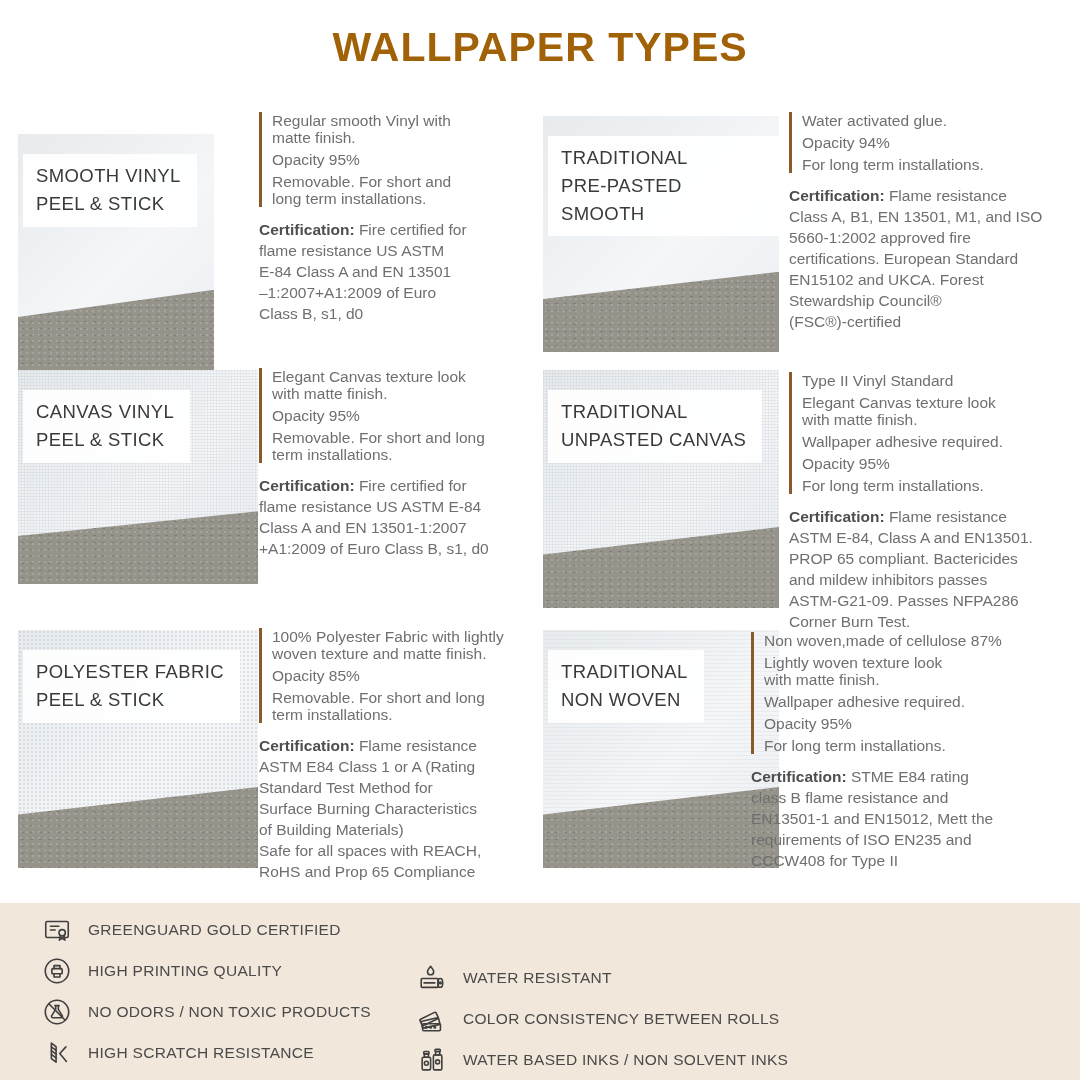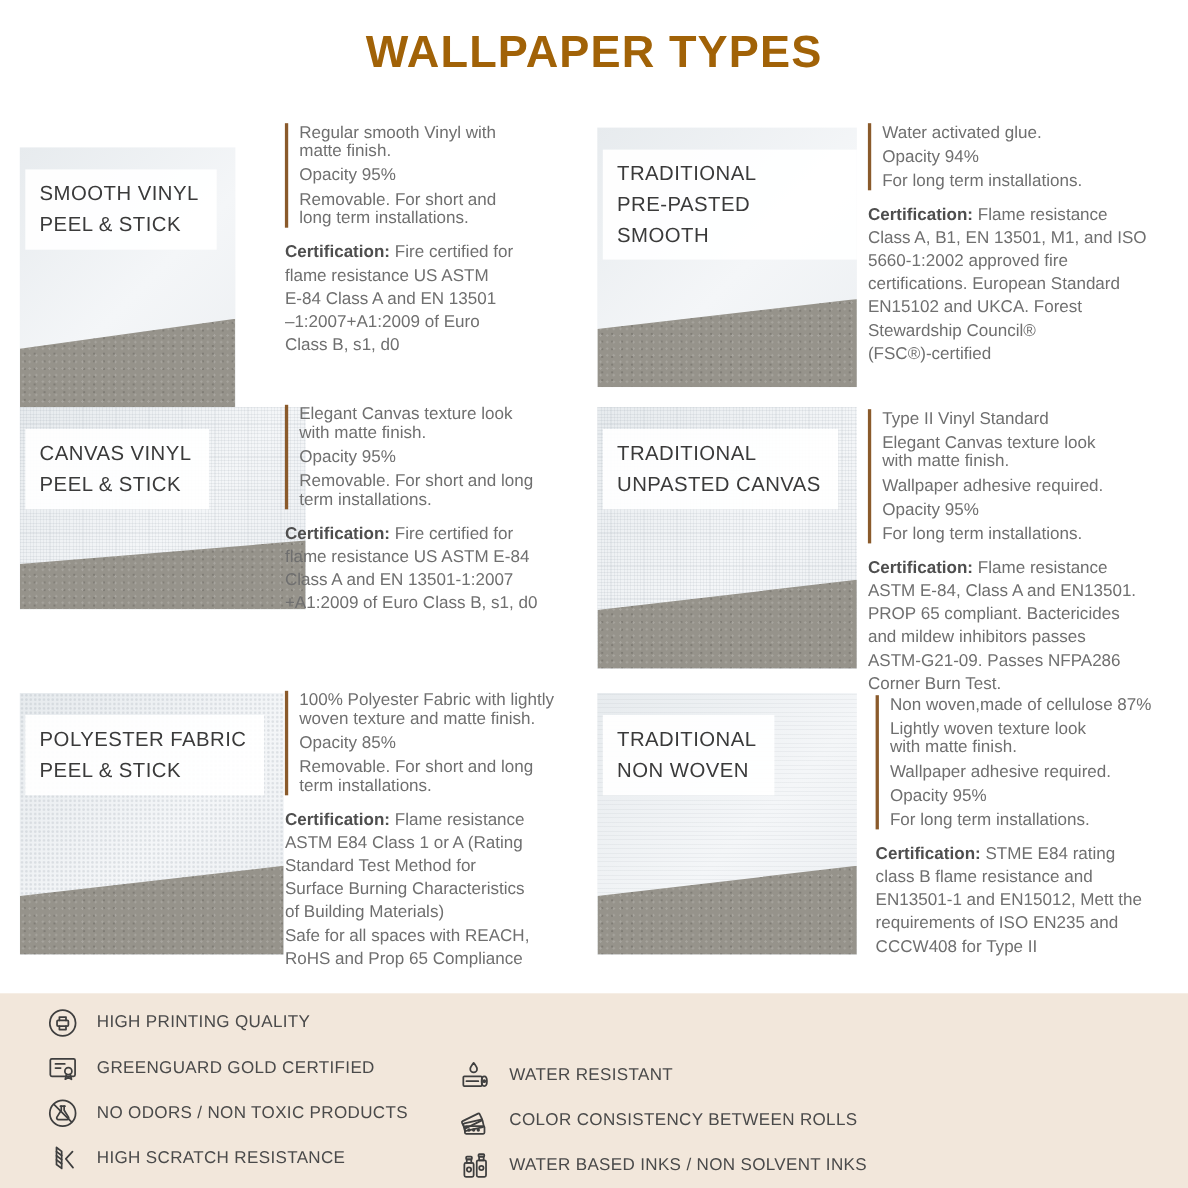--- a/index.html
+++ b/index.html
@@ -28,33 +28,33 @@
            radial-gradient(rgba(50,48,45,.22) 1px,transparent 1.2px);
          background-size:6px 6px,9px 7px;}
   .photo-label{position:absolute;left:5px;top:20px;display:inline-block;
          background:rgba(255,255,255,.93);color:#3a3a3a;
          font-size:18.5px;line-height:1.5;letter-spacing:.4px;
          padding:8px 16px 9px 13px;white-space:pre-line;}
 
   
   .ph0{left:18px; top:134px; width:196px;height:236px;}
   .ph1{left:543px;top:116px; width:236px;height:236px;}
-  .ph2{left:18px; top:370px; width:240px;height:184px;padding-left:20px;}
+  .ph2{left:18px; top:370px; width:240px;height:214px;}
   .ph3{left:543px;top:370px; width:236px;height:238px;}
   .ph4{left:18px; top:630px; width:240px;height:238px;}
   .ph5{left:543px;top:630px; width:236px;height:238px;}
 
   
   .info{position:absolute;color:#6f6f6f;}
   .in0{left:259px;top:112px;width:270px;}
   .in1{left:789px;top:112px;width:280px;}
   .in2{left:259px;top:368px;width:270px;}
   .in3{left:789px;top:372px;width:280px;}
   .in4{left:259px;top:628px;width:270px;}
-  .in5{left:796px;top:632px;width:280px;}
+  .in5{left:751px;top:632px;width:280px;}
   .desc{border-left:3px solid #8a5a2b;padding-left:10px;font-size:15.5px;line-height:1.1;}
   .desc div{margin:0 0 5px 0;white-space:pre-line;}
   .desc div:last-child{margin-bottom:0;}
   .cert{margin-top:12px;font-size:15.5px;line-height:21px;white-space:pre-line;}
   .cert .cert-label{font-weight:700;color:#4e4e4e;}
 
   
   .footer{position:absolute;left:0;top:903px;width:1080px;height:177px;background:#f2e7db;}
   .feature-list{position:absolute;display:flex;flex-direction:column;}
   .fl-left{left:42px;top:12px;}
@@ -201,39 +201,39 @@
 requirements of ISO EN235 and
 CCCW408 for Type II</span></div>
   </div>
 
   <div class="footer">
 
     <div class="feature-list fl-left">
       <div class="feature">
         <span class="ficon">
           <svg viewBox="0 0 32 32">
-              <circle cx="16" cy="16" r="12.5"></circle>
-              <rect x="10.5" y="13.5" width="11" height="5.5" rx="1"></rect>
-              <path d="M12.8 13.5v-3.2h6.4v3.2"></path>
-              <path d="M12.8 19v3.4h6.4V19"></path>
-            </svg>
-        </span>
-        <span class="flabel">HIGH PRINTING QUALITY</span>
-      </div>
-      <div class="feature">
-        <span class="ficon">
-          <svg viewBox="0 0 32 32">
               <rect x="4" y="7" width="24" height="17" rx="1.5"></rect>
               <line x1="9" y1="12" x2="18" y2="12"></line>
               <line x1="9" y1="16" x2="14" y2="16"></line>
               <circle cx="21.5" cy="19" r="3.4"></circle>
               <path d="M19.8 21.8l-1.3 5 3-1.8 3 1.8-1.3-5"></path>
             </svg>
         </span>
         <span class="flabel">GREENGUARD GOLD CERTIFIED</span>
+      </div>
+      <div class="feature">
+        <span class="ficon">
+          <svg viewBox="0 0 32 32">
+              <circle cx="16" cy="16" r="12.5"></circle>
+              <rect x="10.5" y="13.5" width="11" height="5.5" rx="1"></rect>
+              <path d="M12.8 13.5v-3.2h6.4v3.2"></path>
+              <path d="M12.8 19v3.4h6.4V19"></path>
+            </svg>
+        </span>
+        <span class="flabel">HIGH PRINTING QUALITY</span>
       </div>
       <div class="feature">
         <span class="ficon">
           <svg viewBox="0 0 32 32">
               <circle cx="16" cy="16" r="12.5"></circle>
               <path d="M13.8 9.2h4.4"></path>
               <path d="M14.6 9.2v4l-4.2 6.6a1.6 1.6 0 001.4 2.4h8.4a1.6 1.6 0 001.4-2.4l-4.2-6.6v-4"></path>
               <line x1="7.5" y1="7.5" x2="24.5" y2="24.5"></line>
             </svg>
         </span>

